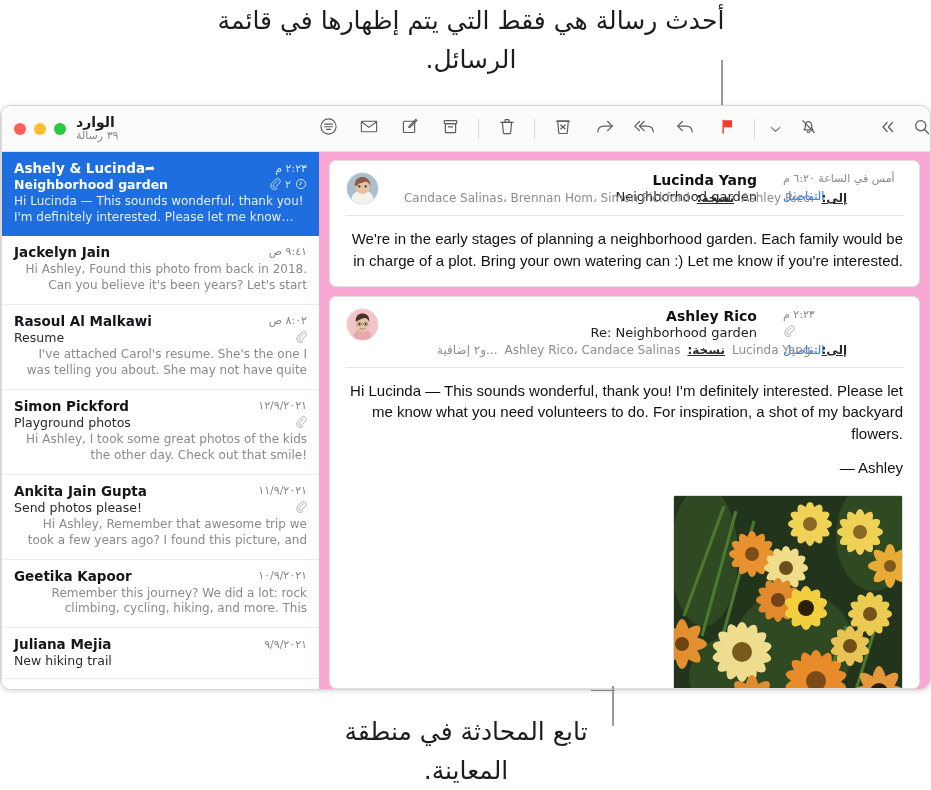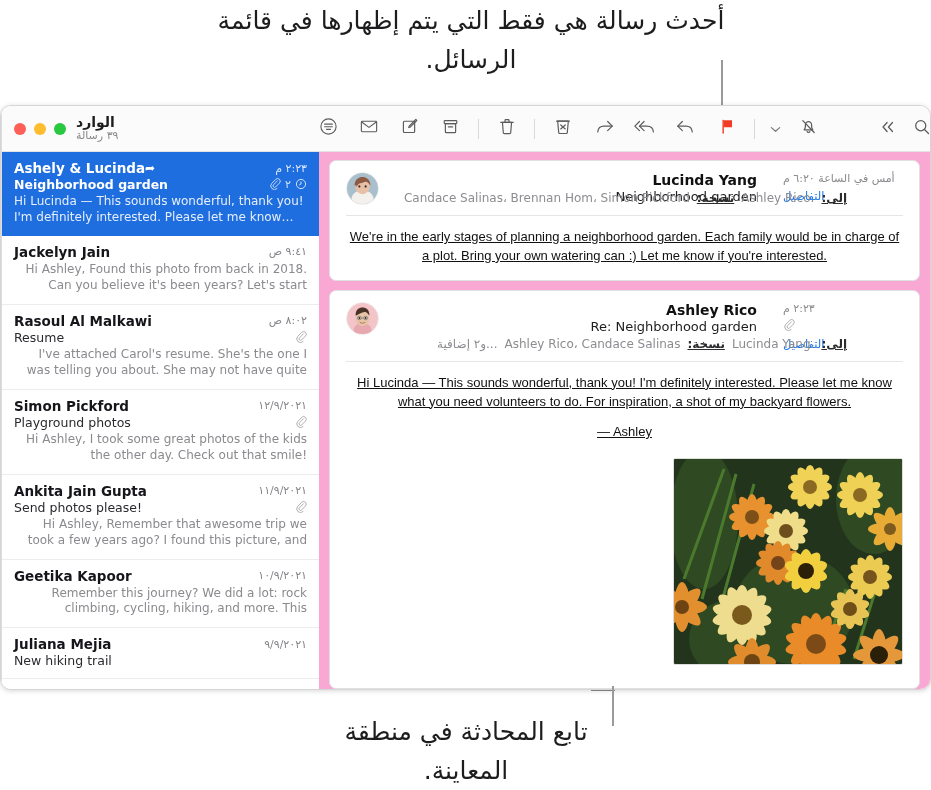--- a/index.html
+++ b/index.html
@@ -165,22 +165,22 @@
   .recips{
     display:flex;flex-direction:row;align-items:center;justify-content:flex-start;
     gap:7px;margin-top:-14px;margin-right:0;padding-right:56px;
     font-size:12px;color:#8c8c91;direction:rtl;flex-wrap:wrap;
     font-family:"DejaVu Sans","Liberation Sans",sans-serif;
   }
   .recips .lbl{color:#2c2c2e;font-weight:bold;font-size:12px;text-decoration:underline;}
   .recips .nm{direction:ltr;}
   .rule{height:1px;background:#e6e6e6;margin:10px 0 0 0;}
   .bodytext{
-    font-size:13px;line-height:1.45;color:#111;direction:ltr;text-align:center;
-    margin-top:12px;font-family:"Liberation Sans","DejaVu Sans",sans-serif;text-decoration:underline;
+    font-size:15px;line-height:1.45;color:#111;direction:ltr;text-align:right;
+    margin-top:12px;font-family:"Liberation Sans","DejaVu Sans",sans-serif;
   }
   .sigline{margin-top:12px;}
   .photo{
     margin-top:16px;width:228px;height:205px;border:1px solid #ddd;
     overflow:hidden;border-radius:2px;
   }
   .photo svg{display:block;}
   .cardwrap-1{flex:none;}
   .cardwrap-2{flex:1;min-height:0;overflow:hidden;}
 </style>

